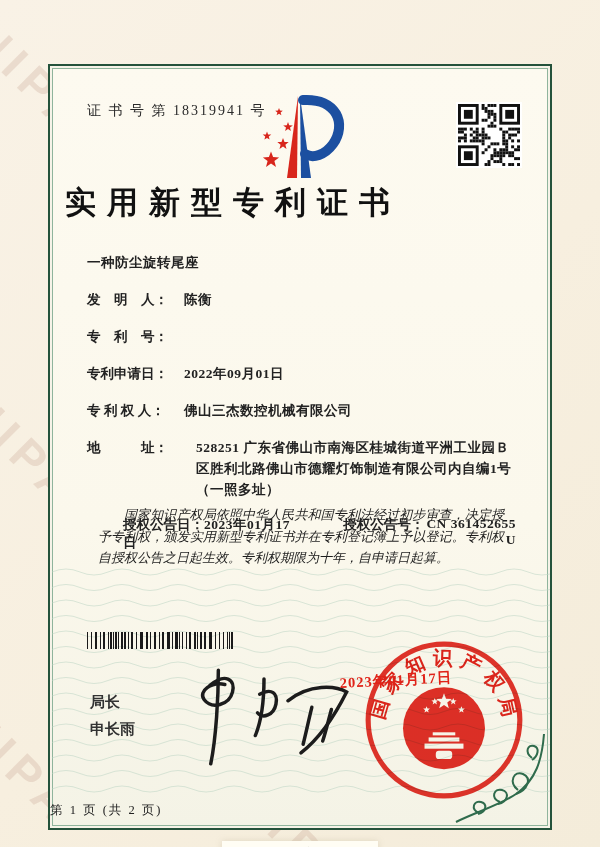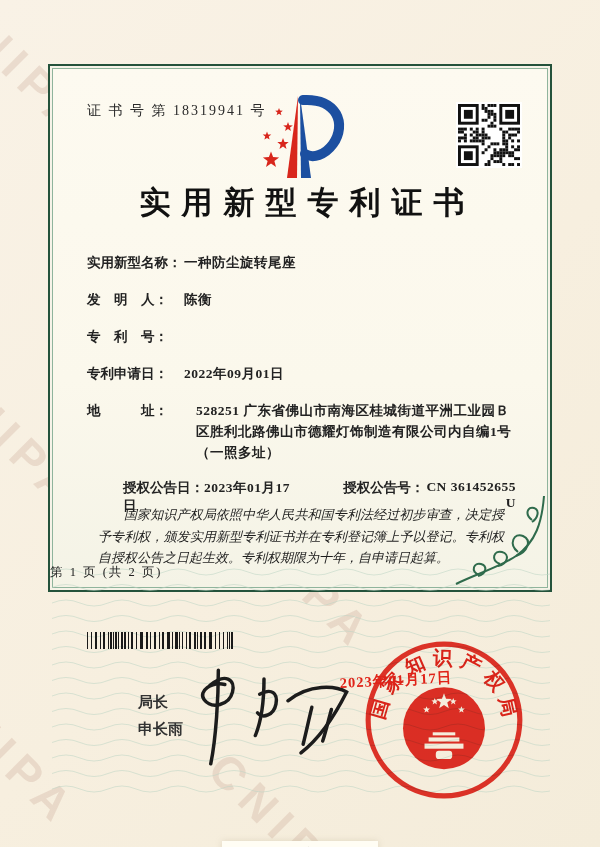--- a/index.html
+++ b/index.html
@@ -7,48 +7,48 @@
     position:relative;width:600px;height:847px;margin:0 auto;overflow:hidden;
     background:linear-gradient(135deg,#f9f2e6 0%,#f7efdf 55%,#f4ecda 100%);
     font-family:"Liberation Serif","DejaVu Serif",serif;color:#222;
   }
   .watermark{
     position:absolute;font-family:"Liberation Sans","DejaVu Sans",sans-serif;
     font-weight:bold;font-size:46px;letter-spacing:9px;color:rgba(198,160,142,.28);
     transform:rotate(45deg);transform-origin:left top;pointer-events:none;white-space:nowrap;
   }
   .frame{
-    position:absolute;left:48px;top:64px;width:504px;height:528px;box-sizing:border-box;
+    position:absolute;left:48px;top:64px;width:504px;height:766px;box-sizing:border-box;
     border:2px solid #24523b;
     box-shadow:inset 0 0 0 2px #f6f3e8, inset 0 0 0 3px #8fb49c;
     background:linear-gradient(180deg,#fdfaf0 0%,#fbf8ec 60%,#f4f3e6 100%);
   }
   .waves,.flourish{position:absolute;pointer-events:none;}
   .cert-no{position:absolute;left:37px;top:36px;font-size:14px;letter-spacing:2px;color:#2a2a2a;}
   .logo{position:absolute;left:50%;top:24px;transform:translateX(-50%);}
   .qr{position:absolute;right:28px;top:36px;width:62px;height:62px;background:#fff;padding:2px;}
   .title{
-    position:absolute;left:4px;right:0;top:116px;text-align:center;
+    position:absolute;left:4px;right:0;top:116px;text-align:left;
     font-size:31px;font-weight:bold;letter-spacing:11px;color:#111;text-indent:11px;
   }
   .fields{position:absolute;left:37px;right:34px;top:186px;font-size:13.5px;font-weight:600;}
   .frow{display:flex;margin-bottom:16px;line-height:21px;}
   .flabel{flex:0 0 97px;white-space:nowrap;}
   .fvalue{letter-spacing:.5px;}
   .addr .fvalue{max-width:318px;margin-left:12px;}
   .grantrow{display:flex;margin-top:1px;padding-left:36px;}
   .grantrow .pair2{margin-left:34px;display:flex;text-align:right;}
   .paras{
     position:absolute;left:36px;right:34px;top:426px;
     font-size:13px;line-height:21.5px;text-align:justify;font-style:italic;color:#1d1d1d;
   }
   .paras p{margin:12px;text-indent:2em;}
   .barcode{position:absolute;left:37px;top:566px;}
   .officer{position:absolute;left:40px;top:622px;font-family:"Liberation Sans","DejaVu Sans",sans-serif;
-    font-size:15px;font-weight:bold;color:#333;line-height:27px;margin-left:48px;}
+    font-size:15px;font-weight:bold;color:#333;line-height:27px;}
   .sig{position:absolute;left:104px;top:600px;}
   .seal{position:absolute;left:312px;top:572px;width:164px;height:164px;mix-blend-mode:multiply;}
   .seal-date{
     position:absolute;left:314px;top:671px;width:164px;text-align:center;
     color:#e02318;font-size:14.5px;font-weight:bold;letter-spacing:1px;
     transform:rotate(-3deg);font-family:"Liberation Serif",serif;
   }
   .page-info{position:absolute;left:0;right:0;bottom:9px;text-align:left;font-size:12.5px;letter-spacing:2px;color:#222;}
   .cont-note{
     position:absolute;left:50%;top:841px;transform:translateX(-50%);
@@ -229,33 +229,36 @@
         <rect x="16" y="2" width="3" height="3" fill="#111"></rect>
         <rect x="0" y="14" width="7" height="7" fill="#111"></rect>
         <rect x="1" y="15" width="5" height="5" fill="#fff"></rect>
         <rect x="2" y="16" width="3" height="3" fill="#111"></rect>
       </svg>
 
     <div class="title">实用新型专利证书</div>
 
     <div class="fields">
       <div class="frow">
-        <span class="flabel">实用新型名称：</span>
         <span class="fvalue">一种防尘旋转尾座</span>
       </div>
       <div class="frow">
         <span class="flabel">发　明　人：</span>
         <span class="fvalue">陈衡</span>
       </div>
       <div class="frow">
         <span class="flabel">专　利　号：</span>
       </div>
       <div class="frow">
         <span class="flabel">专利申请日：</span>
         <span class="fvalue">2022年09月01日</span>
+      </div>
+      <div class="frow">
+        <span class="flabel">专 利 权 人：</span>
+        <span class="fvalue">佛山三杰数控机械有限公司</span>
       </div>
       <div class="frow addr">
         <span class="flabel">地　　　址：</span>
         <span class="fvalue">528251 广东省佛山市南海区桂城街道平洲工业园Ｂ区胜利北路佛山市德耀灯饰制造有限公司内自编1号（一照多址）</span>
       </div>
       <div class="grantrow">
         <span>
           <span class="flabel">授权公告日：</span><span class="fvalue">2023年01月17日</span>
         </span>
         <span class="pair2">

